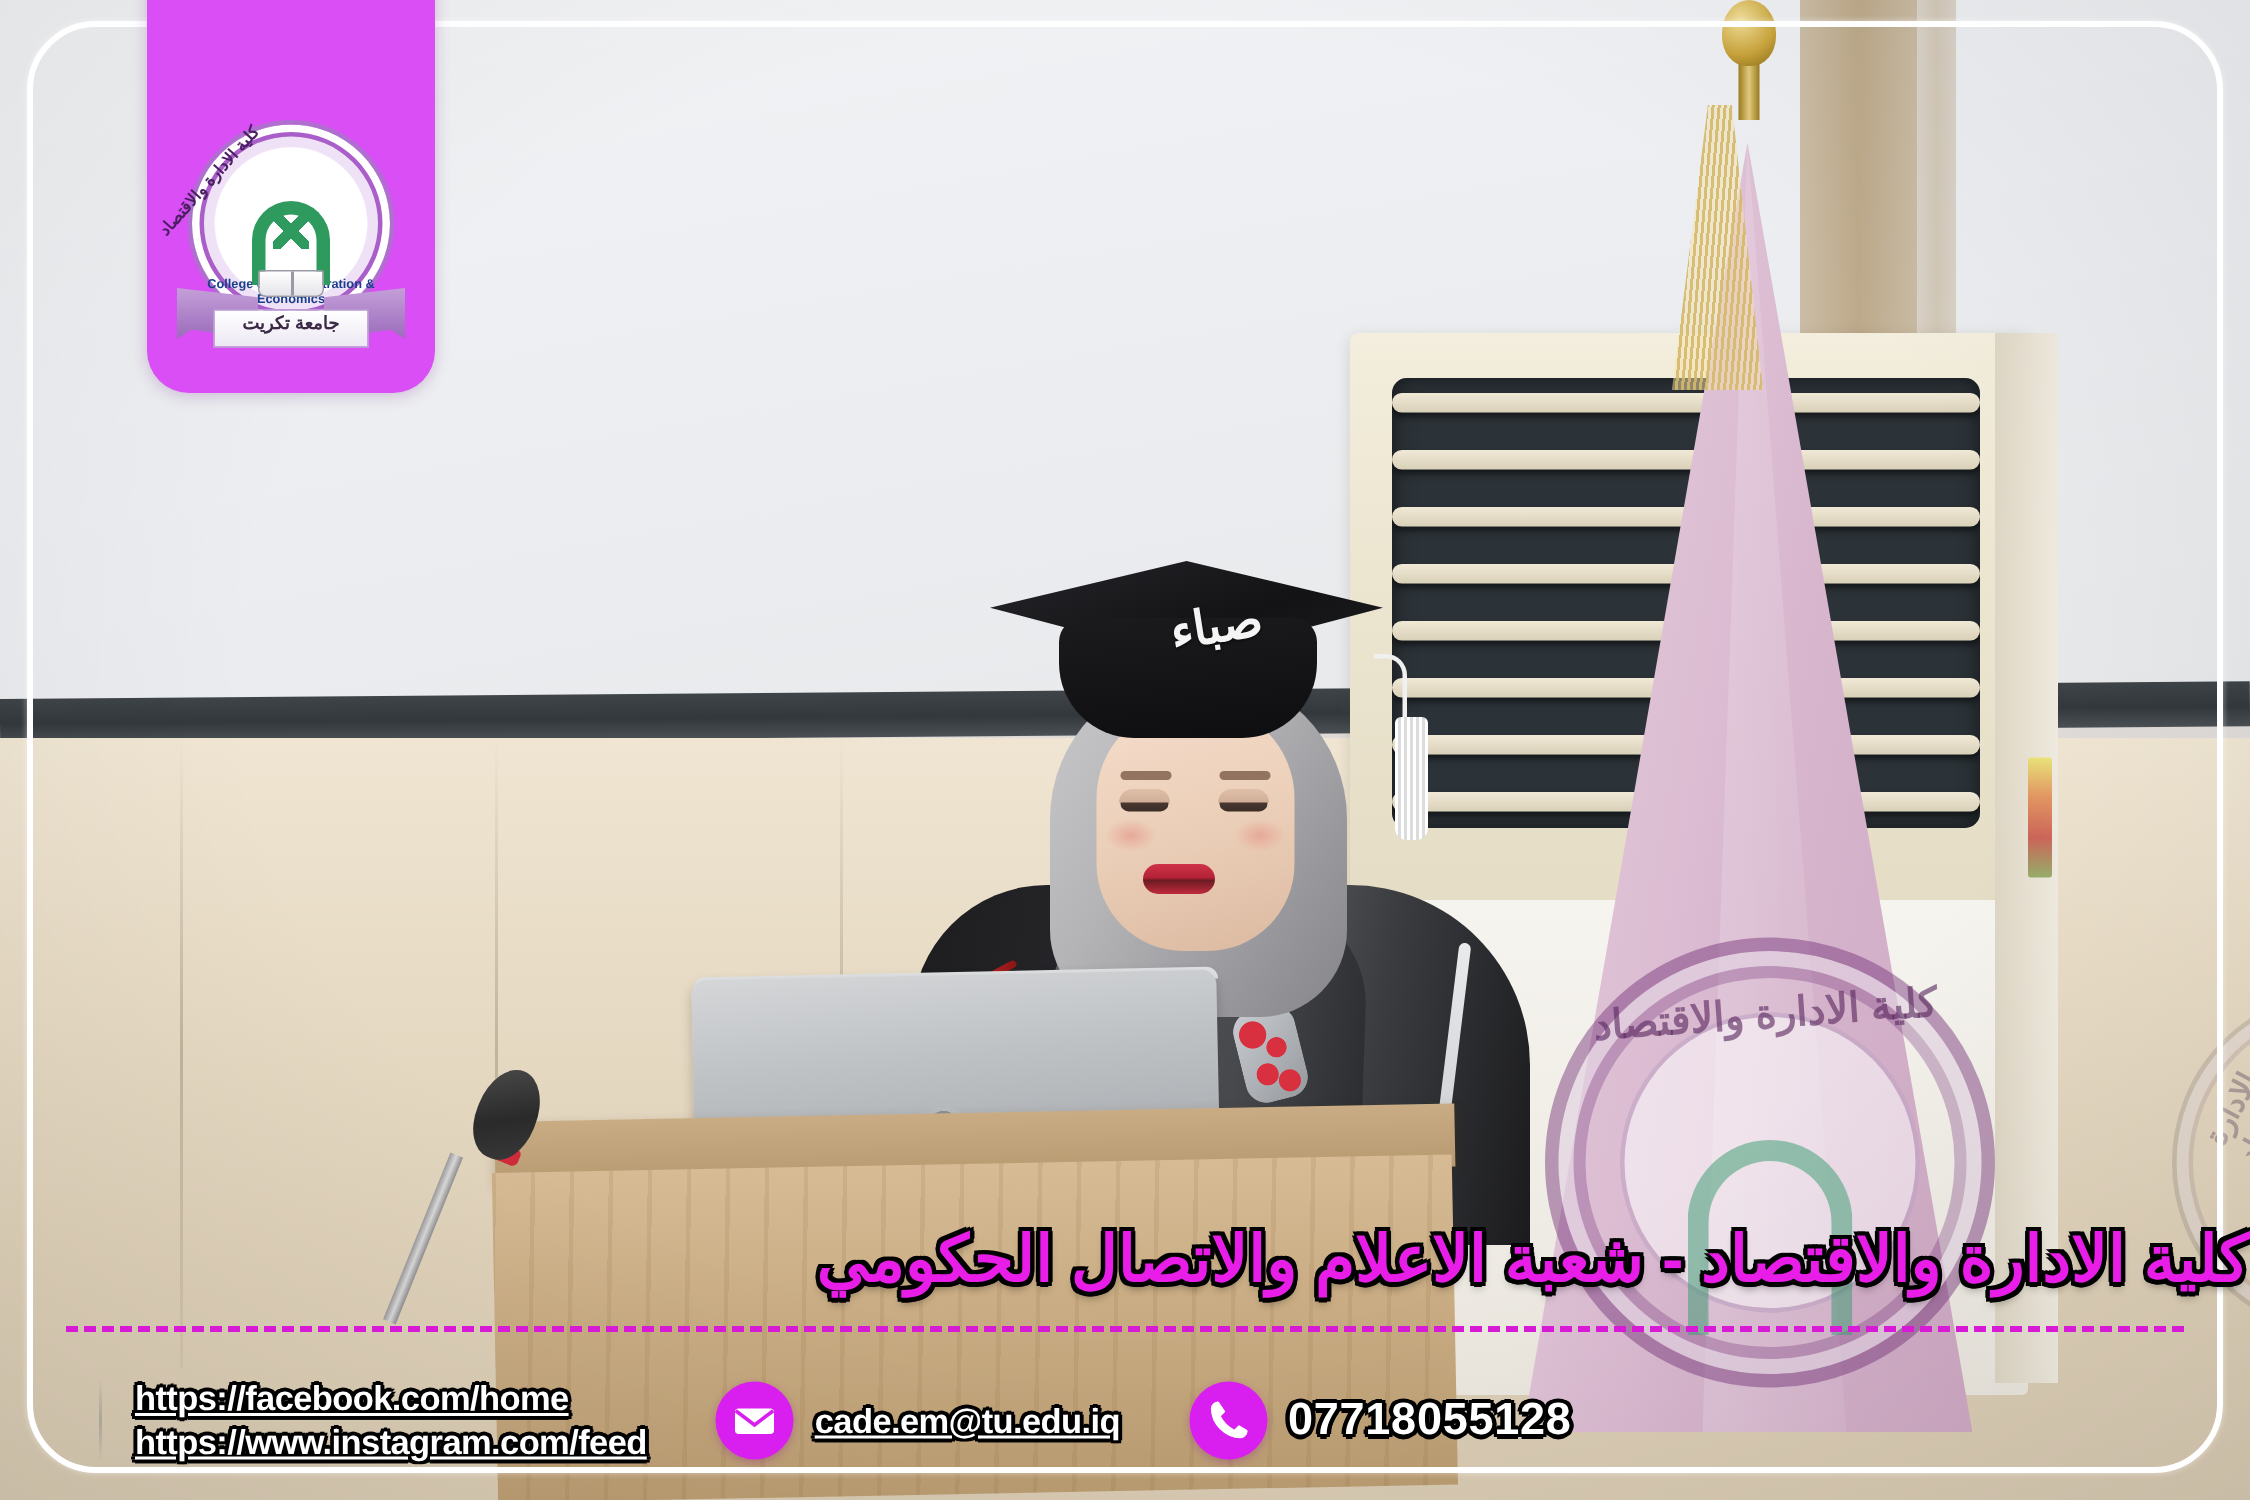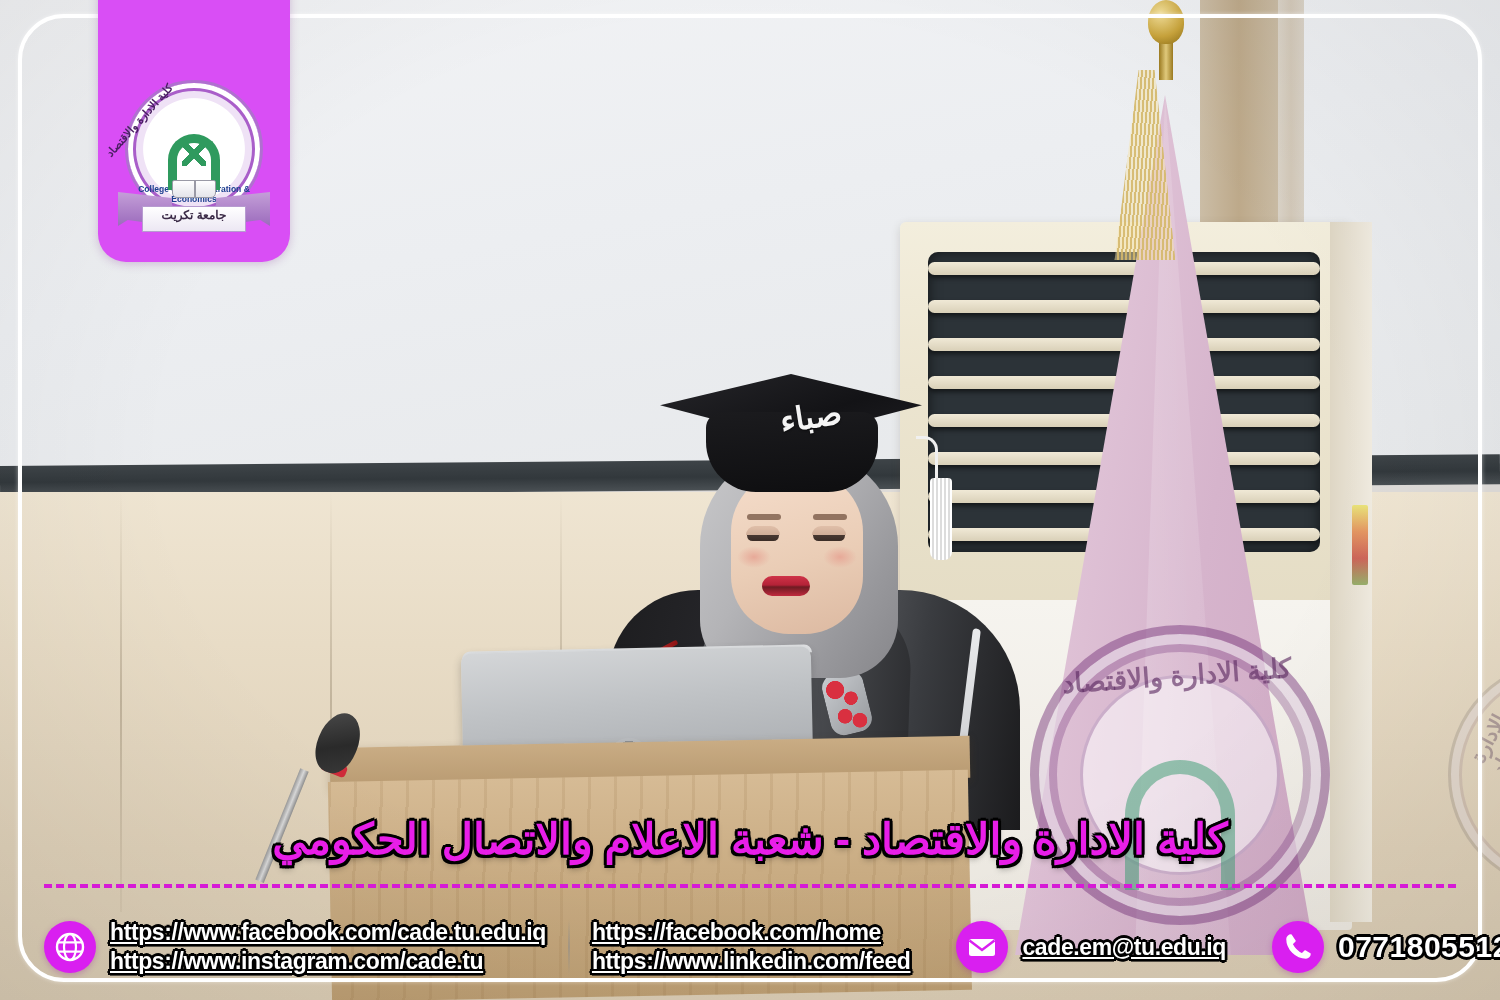--- a/index.html
+++ b/index.html
@@ -381,21 +381,21 @@
     clip-path:polygon(0 0,100% 0,100% 100%,0 100%);
   }
   .ribbon-c-txt {
     position:absolute; left:44px; top:224px; width:104px;
     text-align:center; font-size:12px; color:#3a2a46; font-weight:bold;
   }
 
   
   .title-wrap {
     position:absolute; left:0; top:814px; width:1500px;
-    text-align:center; direction:rtl;
+    direction:rtl;
   }
   .title {
     display:inline-block;
     font-size:43px; font-weight:bold;
     color:#e81ee8;
     letter-spacing:0px;
     text-shadow:
       -2.5px -2.5px 0 #000, 2.5px -2.5px 0 #000,
       -2.5px  2.5px 0 #000, 2.5px  2.5px 0 #000,
       -3px 0 0 #000, 3px 0 0 #000, 0 -3px 0 #000, 0 3px 0 #000,
@@ -553,41 +553,27 @@
   </div>
 
   <div class="title-wrap">
     <span class="title">كلية الادارة والاقتصاد - شعبة الاعلام  والاتصال الحكومي</span>
   </div>
 
   <div class="dashed"></div>
 
   <div class="footer">
 
-    <div class="fgroup">
-      <div class="ficon">
-        <svg width="34" height="34" viewBox="0 0 34 34" aria-hidden="true">
-          <circle cx="17" cy="17" r="13" fill="none" stroke="#fff" stroke-width="2.4"></circle>
-          <ellipse cx="17" cy="17" rx="6" ry="13" fill="none" stroke="#fff" stroke-width="2.2"></ellipse>
-          <line x1="4.6" y1="12.4" x2="29.4" y2="12.4" stroke="#fff" stroke-width="2.2"></line>
-          <line x1="4.6" y1="21.6" x2="29.4" y2="21.6" stroke="#fff" stroke-width="2.2"></line>
-        </svg>
-      </div>
-      <div class="flines">
-        <a class="flink" href="#">https://www.facebook.com/cade.tu.edu.iq</a>
-        <a class="flink" href="#">https://www.instagram.com/cade.tu</a>
-      </div>
-    </div>
 
     <div class="fdiv"></div>
 
     <div class="fgroup">
       <div class="flines">
         <a class="flink" href="#">https://facebook.com/home</a>
-        <a class="flink" href="#">https://www.linkedin.com/feed</a>
+        <a class="flink" href="#">https://www.instagram.com/feed</a>
       </div>
     </div>
 
     <div class="fdiv" style="opacity:0;"></div>
 
     <div class="fgroup">
       <div class="ficon">
         <svg width="32" height="32" viewBox="0 0 32 32" aria-hidden="true">
           <rect x="3" y="8" width="26" height="17" rx="2.5" fill="#fff"></rect>
           <path d="M3.5 9.5 L16 19 L28.5 9.5" fill="none" stroke="#d91ff0" stroke-width="2.4"></path>

